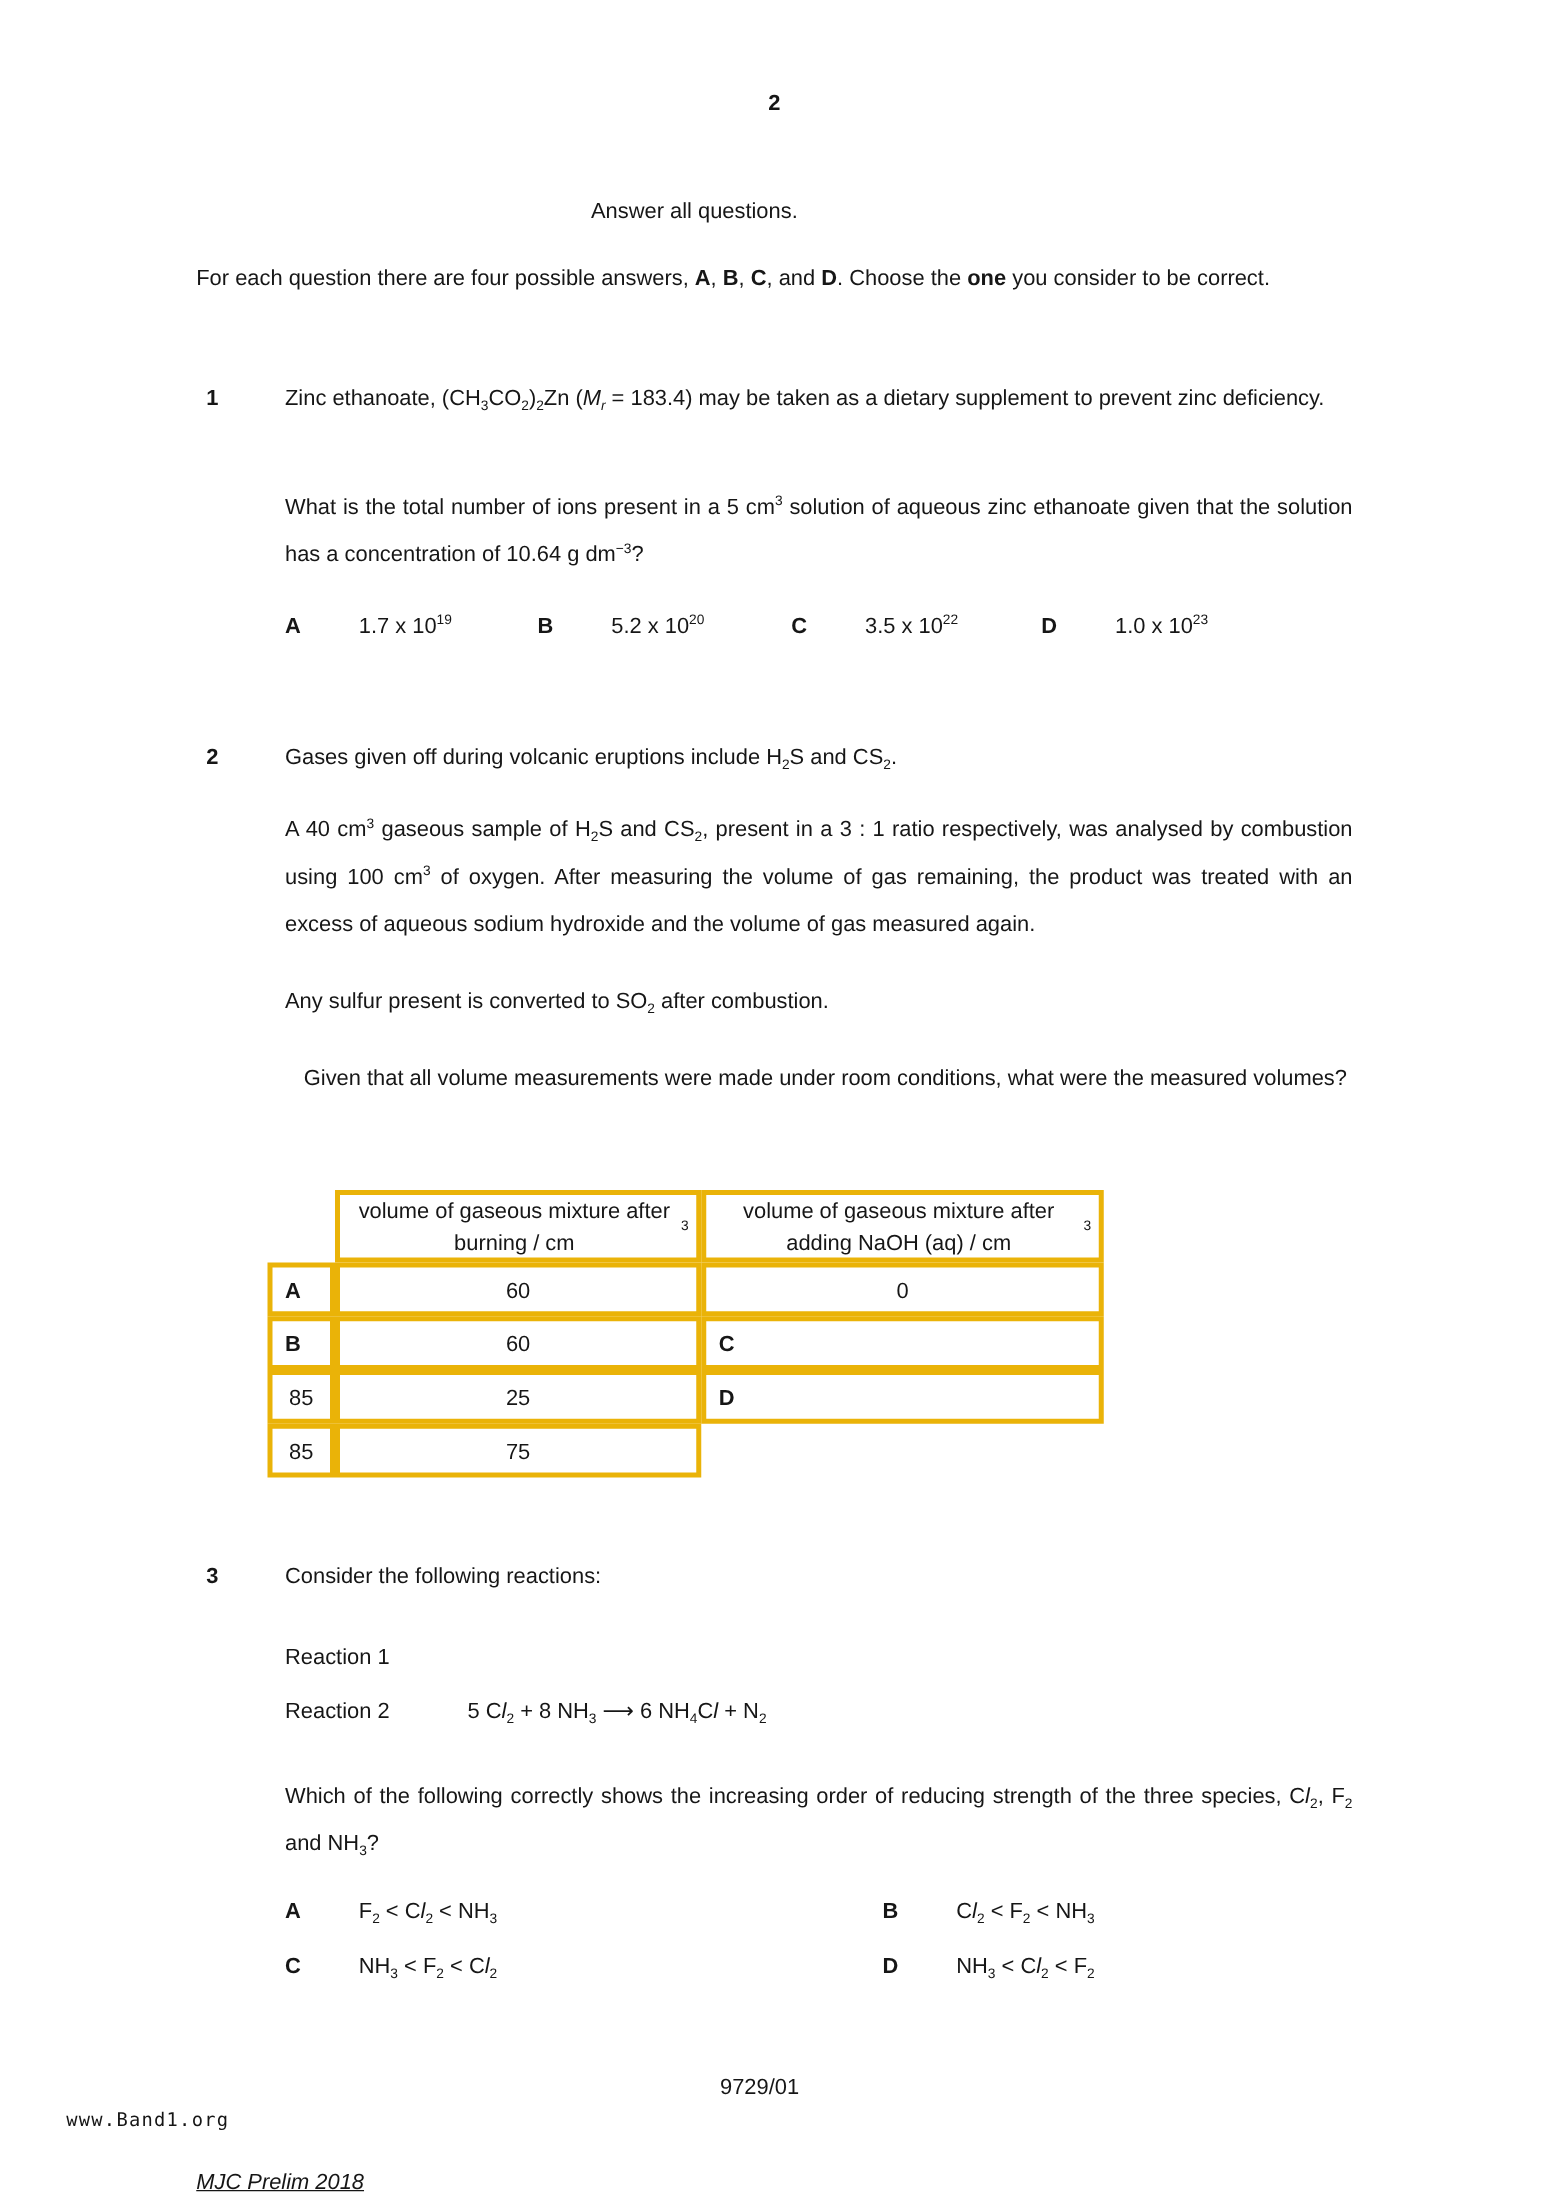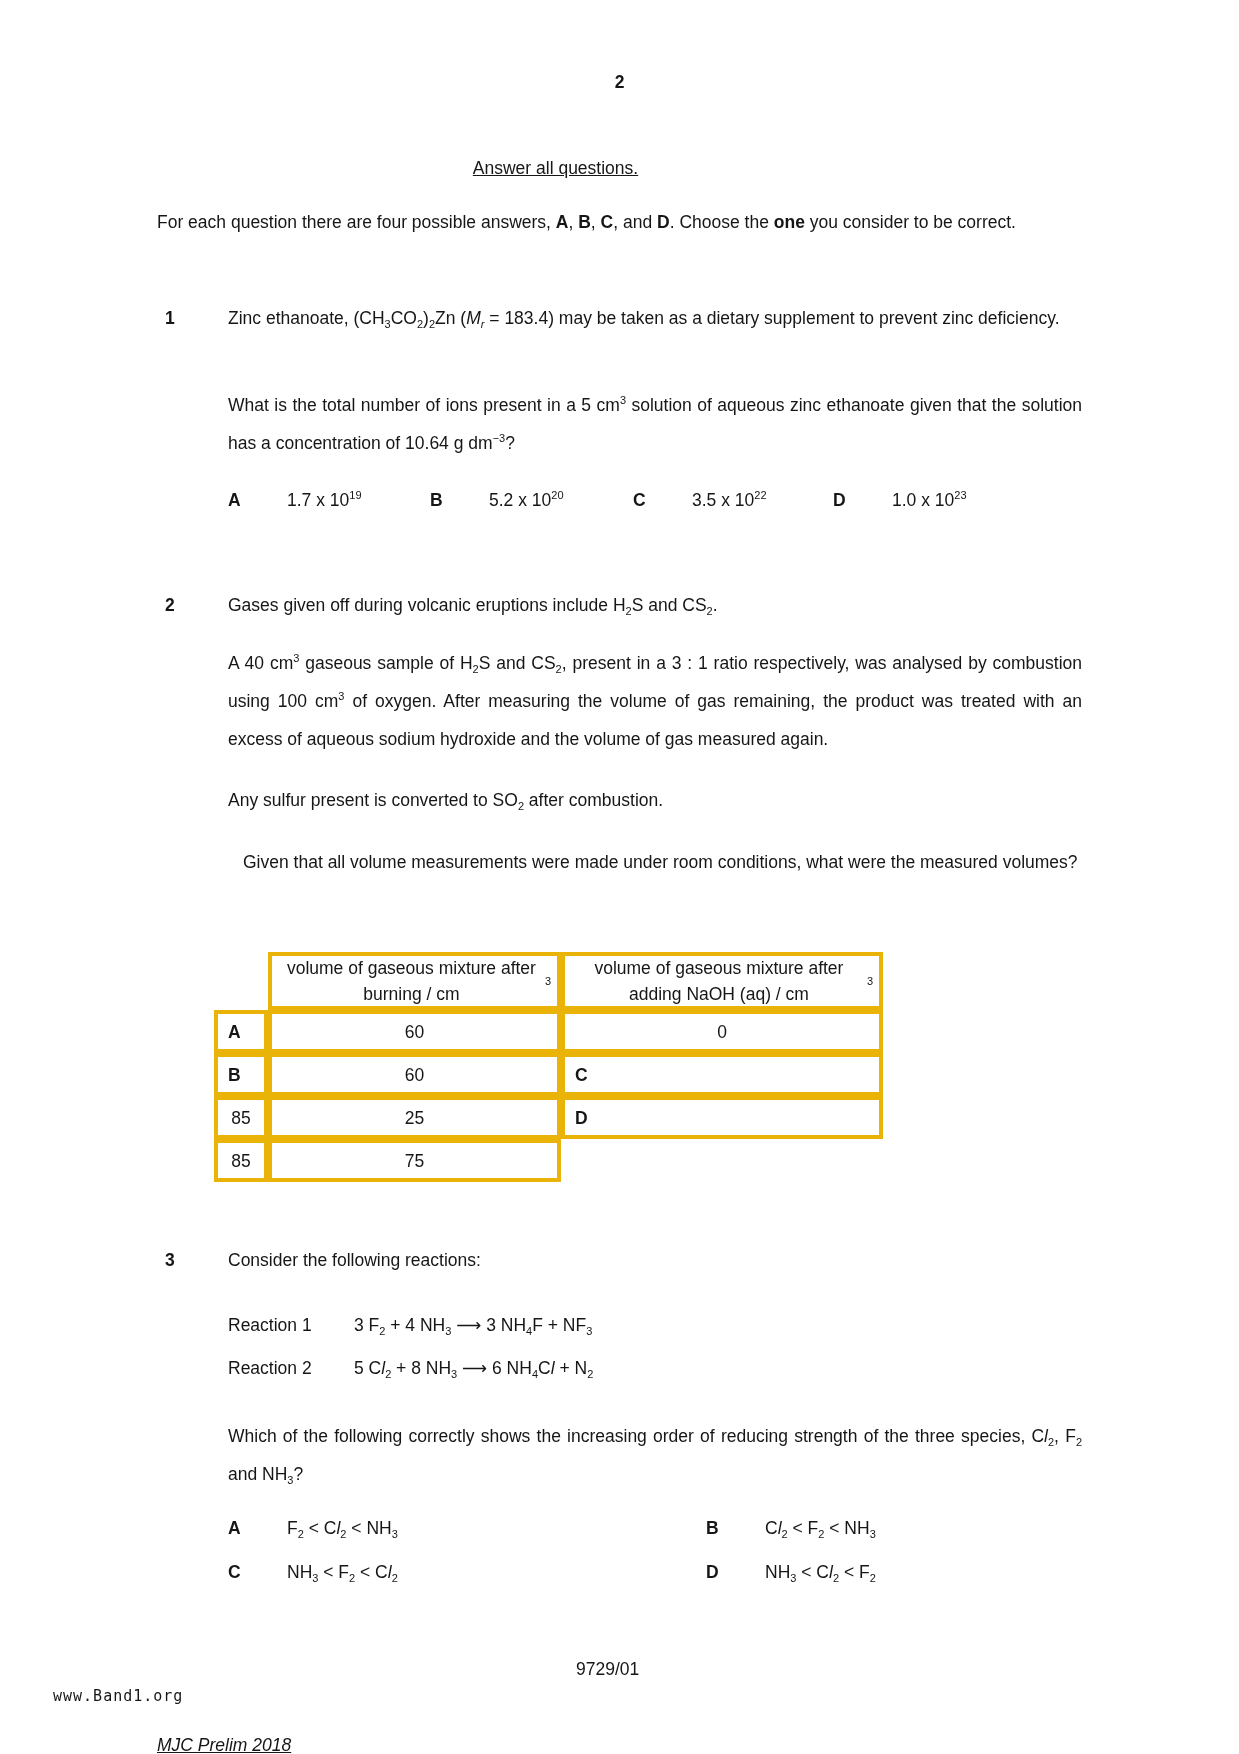--- a/index.html
+++ b/index.html
@@ -41,38 +41,38 @@
   .tc{
     border:4px solid #eab308;
     box-sizing:border-box;
     display:flex;align-items:center;justify-content:center;
     text-align:center;
   }
   .tc-blank{border:none;}
   .tc-head{line-height:26px;padding:2px 6px;}
   .tc-label{justify-content:flex-start;padding-left:10px;font-weight:bold;}
   
-  .rxnrow{display:flex;height:43px;}
+  .rxnrow{display:flex;height:43px;gap:20px;}
   .rxnlabel{width:126px;flex:0 0 126px;}
   
   .optgrid{display:grid;grid-template-columns:478px auto;grid-auto-rows:44px;}
   .footer-left{font-style:italic;}
   .watermark{
     font-family:"DejaVu Sans Mono","Liberation Mono",monospace;
     font-size:15px;line-height:28px;letter-spacing:1px;
   }
 </style>
 </head>
 <body>
 
 <div class="page">
 
   <div class="abs center bold" style="left:0;top:63px;width:1239px;">2</div>
 
-  <div class="abs center" style="left:0;top:149px;width:1111px;text-decoration:underline;">Answer all questions.</div>
+  <div class="abs center" style="left:0;top:149px;width:1111px;">Answer all questions.</div>
 
   <div class="abs j" style="left:157px;top:203px;width:925px;"><span>For each question there are four possible answers, </span><span class="b">A</span><span>, </span><span class="b">B</span><span>, </span><span class="b">C</span><span>, and </span><span class="b">D</span><span>. Choose the </span><span class="b">one</span><span> you consider to be correct.</span></div>
 
   <div class="abs qnum" style="left:165px;top:299px;">1</div>
   <div class="abs j" style="left:228px;top:299px;width:854px;"><span>Zinc ethanoate, (CH</span><sub>3</sub><span>CO</span><sub>2</sub><span>)</span><sub>2</sub><span>Zn (</span><span class="it">M</span><sub class="it">r</sub><span> = 183.4) may be taken as a dietary supplement to prevent zinc deficiency.</span></div>
   <div class="abs j" style="left:228px;top:386px;width:854px;"><span>What is the total number of ions present in a 5 cm</span><sup>3</sup><span> solution of aqueous zinc ethanoate given that the solution has a concentration of 10.64 g dm</span><sup>−3</sup><span>?</span></div>
   <div class="abs optrow" style="left:228px;top:481px;width:880px;">
     <div class="opt w1">
       <span class="olabel">A</span>
       <span class="oval"><span>1.7 x 10</span><sup>19</sup></span>
@@ -123,21 +123,20 @@
     <div class="tc">85</div>
     <div class="tc">75</div>
   </div>
 
   <div class="abs qnum" style="left:165px;top:1241px;">3</div>
   <div class="abs" style="left:228px;top:1241px;width:854px;"><span>Consider the following reactions:</span></div>
 
   <div class="abs" style="left:228px;top:1306px;width:854px;">
     <div class="rxnrow">
       <span class="rxnlabel">Reaction 1</span>
-      <span><span>3 F</span><sub>2</sub><span> + 4 NH</span><sub>3</sub><span>  ⟶  3 NH</span><sub>4</sub><span>F  +  NF</span><sub>3</sub></span>
     </div>
     <div class="rxnrow">
       <span class="rxnlabel">Reaction 2</span>
       <span><span>5 C</span><span class="it">l</span><sub>2</sub><span> + 8 NH</span><sub>3</sub><span>  ⟶  6 NH</span><sub>4</sub><span>C</span><span class="it">l</span><span> + N</span><sub>2</sub></span>
     </div>
   </div>
 
   <div class="abs j" style="left:228px;top:1417px;width:854px;"><span>Which of the following correctly shows the increasing order of reducing strength of the three species, C</span><span class="it">l</span><sub>2</sub><span>, F</span><sub>2</sub><span> and NH</span><sub>3</sub><span>?</span></div>
 
   <div class="abs optgrid" style="left:228px;top:1509px;width:880px;">

